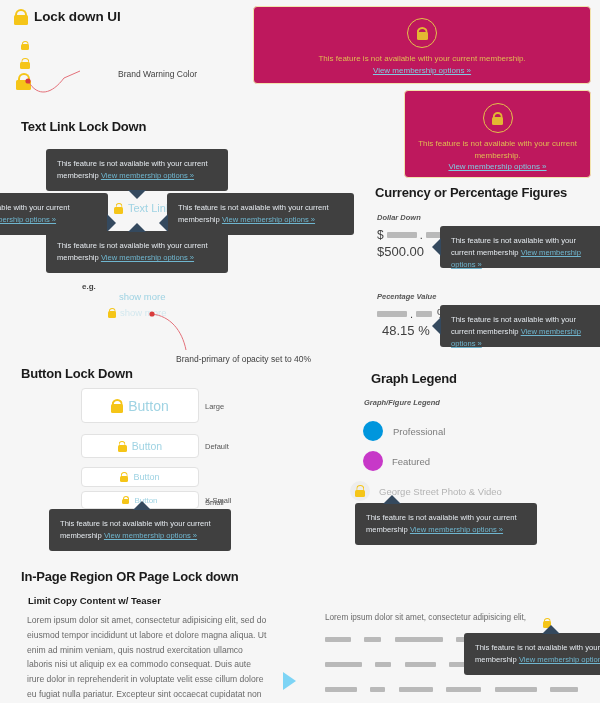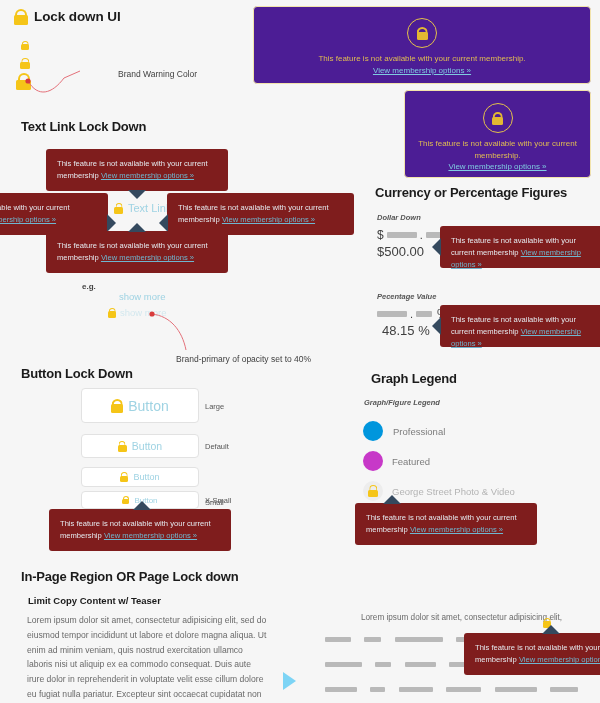--- a/index.html
+++ b/index.html
@@ -30,34 +30,34 @@
     border-top-left-radius:60px;border-top-right-radius:60px;
     background:transparent;
   }
   .lock .body{
     position:absolute;bottom:0;left:0;right:0;
     background:#f5c518;border-radius:1.5px;
   }
 
   
   .alert{
-    background:#4c1d95;border:1px solid #f2e3ac;border-radius:4px;
+    background:#be185d;border:1px solid #f2e3ac;border-radius:4px;
     text-align:center;box-sizing:border-box;
   }
   .alert .circle{
     width:28px;height:28px;border-radius:50%;
     border:1.5px solid #e3c14b;margin:0 auto;
     display:flex;align-items:center;justify-content:center;
   }
   .alert .msg{font-size:8px;color:#e0bd52;line-height:1.45;margin-top:5px;}
   .alert .lnk{font-size:8px;color:#7fcbe0;display:block;margin-top:1px;}
 
   
   .tip{
-    background:#7f1d1d;border-radius:3px;
+    background:#404040;border-radius:3px;
     box-sizing:border-box;padding:9px 11px;
     font-size:7.6px;line-height:1.6;color:#e4e9ee;
   }
   .tip .lnk{color:#6fb6cf;}
   .tip .arrow{position:absolute;width:0;height:0;}
   .tip .arrow.down{border-left:9px solid transparent;border-right:9px solid transparent;border-top:9px solid #34495e;bottom:-8px;}
   .tip .arrow.up{border-left:9px solid transparent;border-right:9px solid transparent;border-bottom:9px solid #34495e;top:-8px;}
   .tip .arrow.left{border-top:9px solid transparent;border-bottom:9px solid transparent;border-right:9px solid #34495e;left:-8px;}
   .tip .arrow.right{border-top:9px solid transparent;border-bottom:9px solid transparent;border-left:9px solid #34495e;right:-8px;}
 
@@ -78,21 +78,21 @@
 
   
   .dot{width:20px;height:20px;border-radius:50%;display:inline-block;}
   .legend-row{display:flex;align-items:center;gap:9px;}
   .legend-txt{font-size:9.5px;color:#7c7c7c;}
   .legend-txt.dim{color:#b4b4b4;}
   .dot-lock{width:20px;height:20px;border-radius:50%;background:#ededed;display:flex;align-items:center;justify-content:center;}
 
   
   .copy{font-size:8.6px;line-height:1.72;color:#6a6a6a;}
-  .copy-r{font-size:8.2px;color:#6a6a6a;margin-left:36px;}
+  .copy-r{font-size:8.2px;color:#6a6a6a;}
   .play{
     width:0;height:0;border-top:9px solid transparent;border-bottom:9px solid transparent;
     border-left:13px solid #7dd4f5;
   }
   .annot-txt{font-size:8.5px;color:#3f3f3f;}
 </style>
 </head>
 <body>
 
 <div class="abs" style="left:14px;top:7px;">
@@ -285,21 +285,21 @@
 <div class="abs label-it" style="left:364px;top:398px;">Graph/Figure Legend</div>
 
 <div class="abs legend-row" style="left:363px;top:421px;gap:10px;">
   <span class="dot" style="background:#0096dd;"></span>
   <span class="legend-txt">Professional</span>
 </div>
 <div class="abs legend-row" style="left:363px;top:451px;">
   <span class="dot" style="background:#c738c8;"></span>
   <span class="legend-txt">Featured</span>
 </div>
-<div class="abs legend-row" style="left:363px;top:481px;text-align:center;">
+<div class="abs legend-row" style="left:350px;top:481px;text-align:center;">
   <span class="dot-lock">
     <span class="lock" style="width:10px;height:12px;">
       <span class="shackle" style="width:5.5px;height:5px;top:0;border-width:1.5px;"></span>
       <span class="body" style="height:7.5px;"></span>
     </span>
   </span>
   <span class="legend-txt dim">George Street Photo &amp; Video</span>
 </div>
 
 <div class="abs tip" style="left:355px;top:503px;width:182px;height:42px;">

